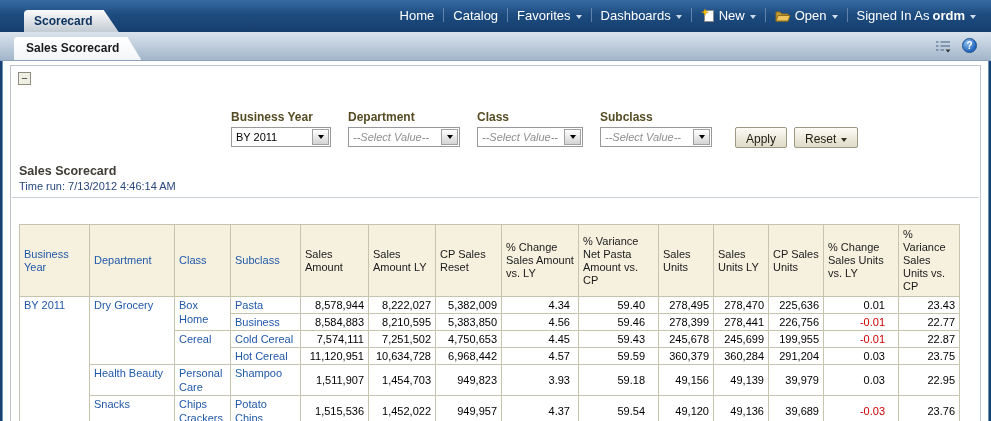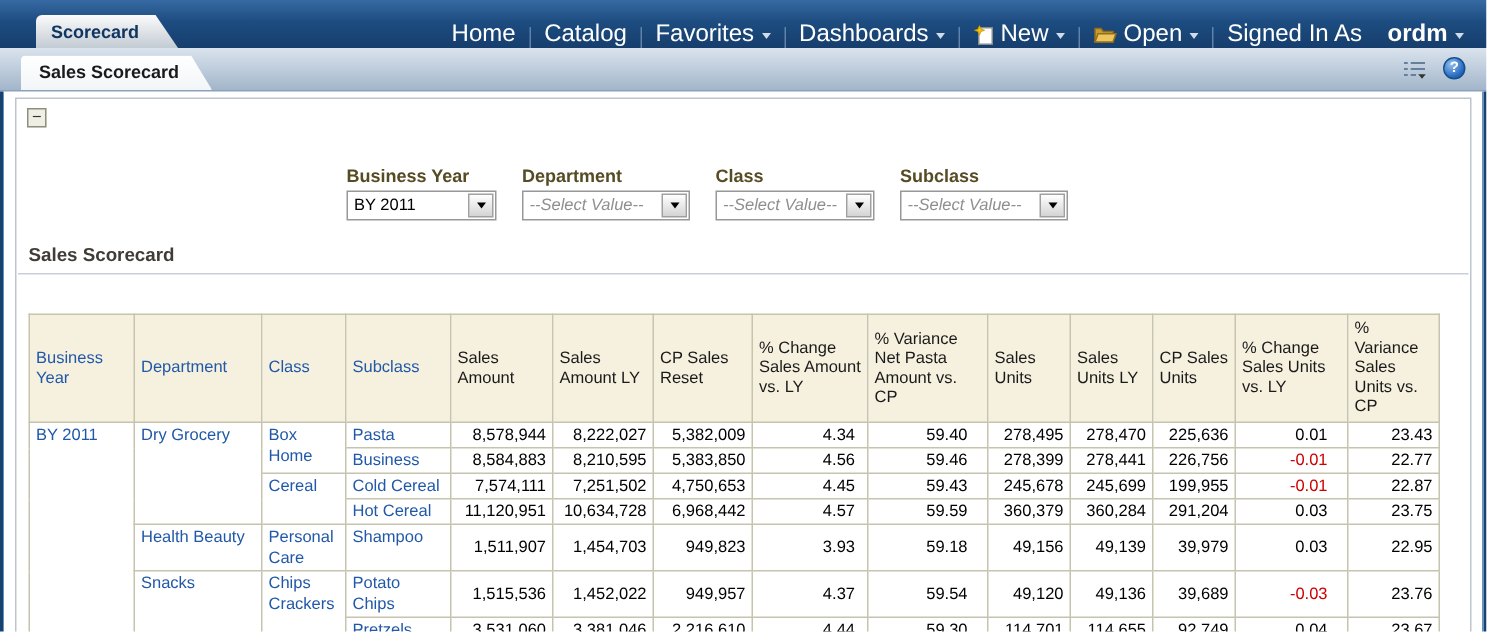--- a/index.html
+++ b/index.html
@@ -6,27 +6,27 @@
   html,body { width:991px; height:421px; background:#fff; overflow:hidden;
     font-family:"Liberation Sans","DejaVu Sans",sans-serif; font-size:11px; color:#000; }
 
   
   .global-bar { height:32px; background:linear-gradient(180deg,#376AA3 0%,#1D4C80 45%,#163E6D 100%);
     display:flex; align-items:flex-end; padding-left:24px;gap:24px; }
   .brand-tab { height:22px; background:linear-gradient(180deg,#FBFBFB,#C3CBD3);
     clip-path:polygon(0 0,calc(100% - 15px) 0,100% 100%,0 100%);
     border-top-left-radius:4px; padding:4px 26px 0 10px;
     font-size:12px; font-weight:bold; color:#0F3560; }
-  .gnav { margin-left:auto; margin-right:6px; display:flex; align-items:flex-end; height:24px;
-    color:#FFF; font-size:16px; }
+  .gnav { margin-left:auto; margin-right:6px; display:flex; align-items:flex-start; height:24px;
+    color:#FFF; font-size:13px; }
   .gnav a { color:#FFF; text-decoration:none; padding:0 9px; display:flex; align-items:center; cursor:pointer; }
   .vsep { width:1px; height:14px; background:#5E82A9; }
   .chev { width:0; height:0; border-left:3px solid transparent; border-right:3px solid transparent;
     border-top:4px solid #CFDCEA; margin-left:5px; margin-top:2px; }
-  .user-name { font-weight:bold; margin-left:17px; }
+  .user-name { font-weight:bold; margin-left:3px; }
   .mini-icon { display:inline-block; margin-right:4px; line-height:0; }
 
   
   .tab-strip { height:29px; background:linear-gradient(180deg,#DAE3ED 0%,#B9C8D9 60%,#A2B5CA 100%);
     border-bottom:1px solid #8CA2BC; display:flex; align-items:flex-end; padding-left:14px; position:relative; }
   .ptab { height:23px; padding:4px 22px 0 12px; margin-right:3px; font-size:12px; color:#2B3B4E;
     background:linear-gradient(180deg,#E6ECF3,#C0CDDC); cursor:pointer;
     clip-path:polygon(0 0,calc(100% - 14px) 0,100% 100%,0 100%); border-top-left-radius:3px; }
   .ptab.active { background:linear-gradient(180deg,#FFFFFF,#F2F5F8); font-weight:bold; color:#1A1A1A; }
   .strip-icons { position:absolute; right:14px; top:6px; display:flex; align-items:center; gap:9px; }
@@ -195,24 +195,34 @@
       </div>
       <div class="prompt-group w-sub">
         <div class="prompt-label">Subclass</div>
         <div class="select-box">
           <span class="select-text placeholder">--Select Value--</span>
           <span class="select-arrow">
               <span class="tri"></span>
             </span>
         </div>
       </div>
+      <div class="btns">
+        <div class="btn">
+            <span>Apply</span>
+          </div>
+        <div class="btn">
+            <span>Reset</span>
+            <span class="chev-d"></span>
+          </div>
+      </div>
     </div>
 
     <div class="section-head">
       <div class="section-title">Sales Scorecard</div>
+      <div class="time-run">Time run: 7/13/2012 4:46:14 AM</div>
     </div>
 
     <div class="tbl-wrap">
       <table class="score" id="score-table">
           <colgroup>
             <col style="width: 70px;">
             <col style="width: 85px;">
             <col style="width: 56px;">
             <col style="width: 70px;">
             <col style="width: 68px;">

